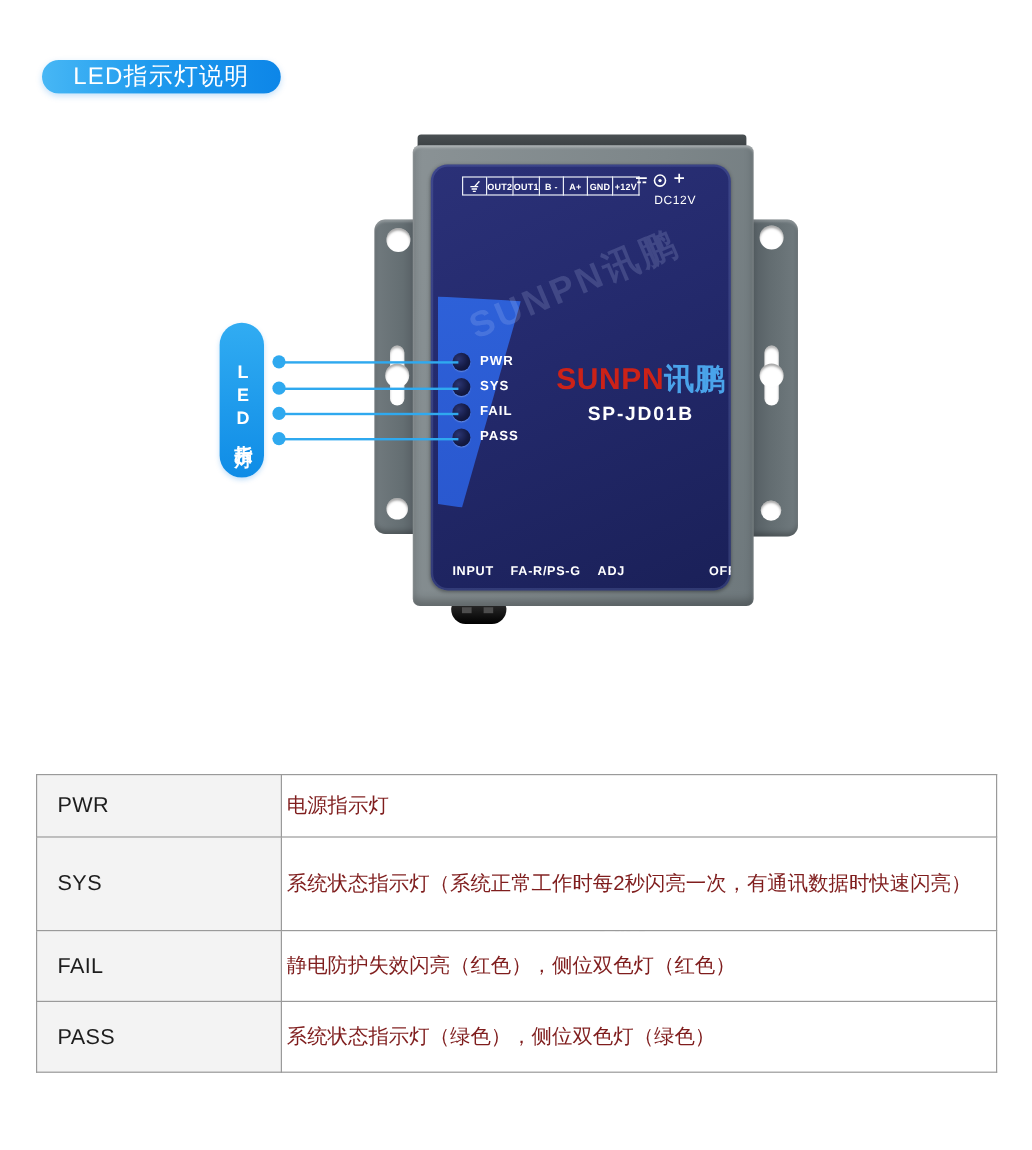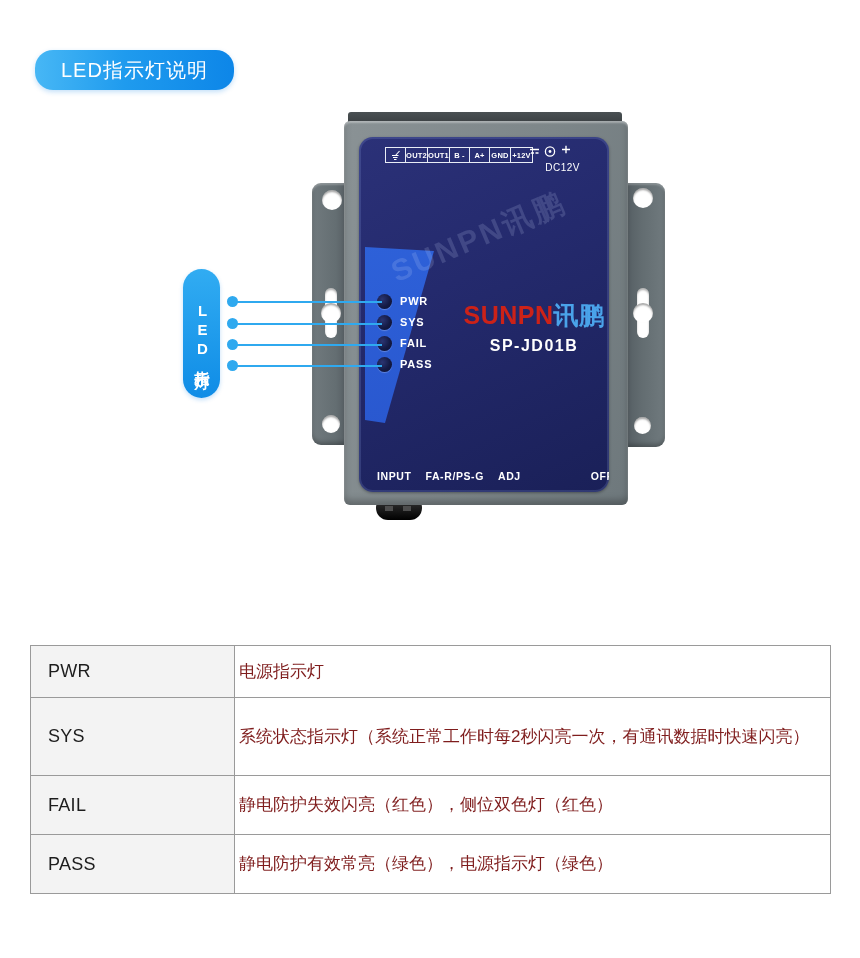--- a/index.html
+++ b/index.html
@@ -2,22 +2,22 @@
 <html><head>
 <meta charset="utf-8">
 <style>
   html,body{margin:0;padding:0;background:#fff;}
   .stage{
     position:relative; width:860px; height:958px; background:#ffffff;
     font-family:"Liberation Sans", sans-serif; overflow:hidden;
   }
   
   .badge{
-    position:absolute; left:35px; top:50px; height:40px; padding:0 26px;
-    border-radius:18px; display:flex; align-items:center; justify-content:center;
+    position:absolute; left:35px; top:50px; height:28px; padding:0 26px;
+    border-radius:18px; display:flex; align-items:flex-start; justify-content:center;
     background:linear-gradient(90deg,#47b7f5 0%,#1f9bee 45%,#0d86e8 100%);
     color:#fff; font-size:20px; letter-spacing:1px;
     box-shadow:0 2px 5px rgba(20,130,230,.25);
   }
   
   .dev-topstrip{
     position:absolute; left:348px; top:112px; width:274px; height:16px;
     background:linear-gradient(180deg,#4a5053,#34393c); border-radius:3px 3px 0 0;
   }
   .flange{ position:absolute; }
@@ -248,18 +248,18 @@
       <tr style="height:78px;">
         <td class="c1">SYS</td>
         <td class="c2">系统状态指示灯（系统正常工作时每2秒闪亮一次，有通讯数据时快速闪亮）</td>
       </tr>
       <tr style="height:59px;">
         <td class="c1">FAIL</td>
         <td class="c2">静电防护失效闪亮（红色），侧位双色灯（红色）</td>
       </tr>
       <tr style="height:59px;">
         <td class="c1">PASS</td>
-        <td class="c2">静电防护有效常亮（绿色），电源指示灯（绿色）</td>
+        <td class="c2">系统状态指示灯（绿色），侧位双色灯（绿色）</td>
       </tr>
     </tbody>
   </table>
 
 </div>
 
 </body></html>

